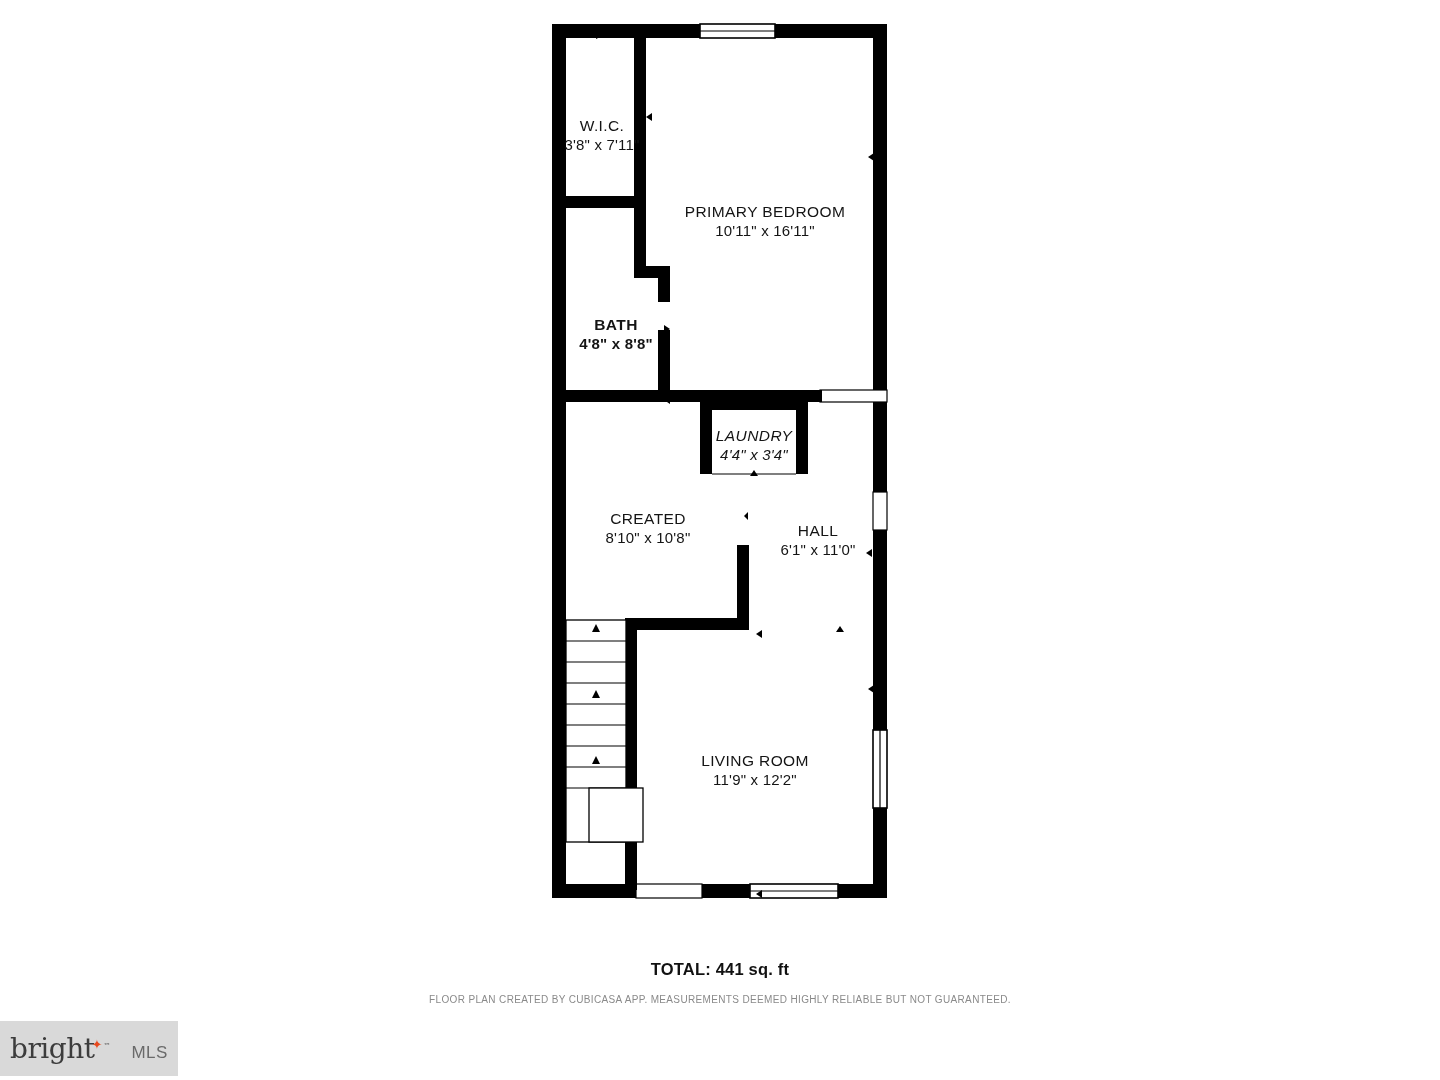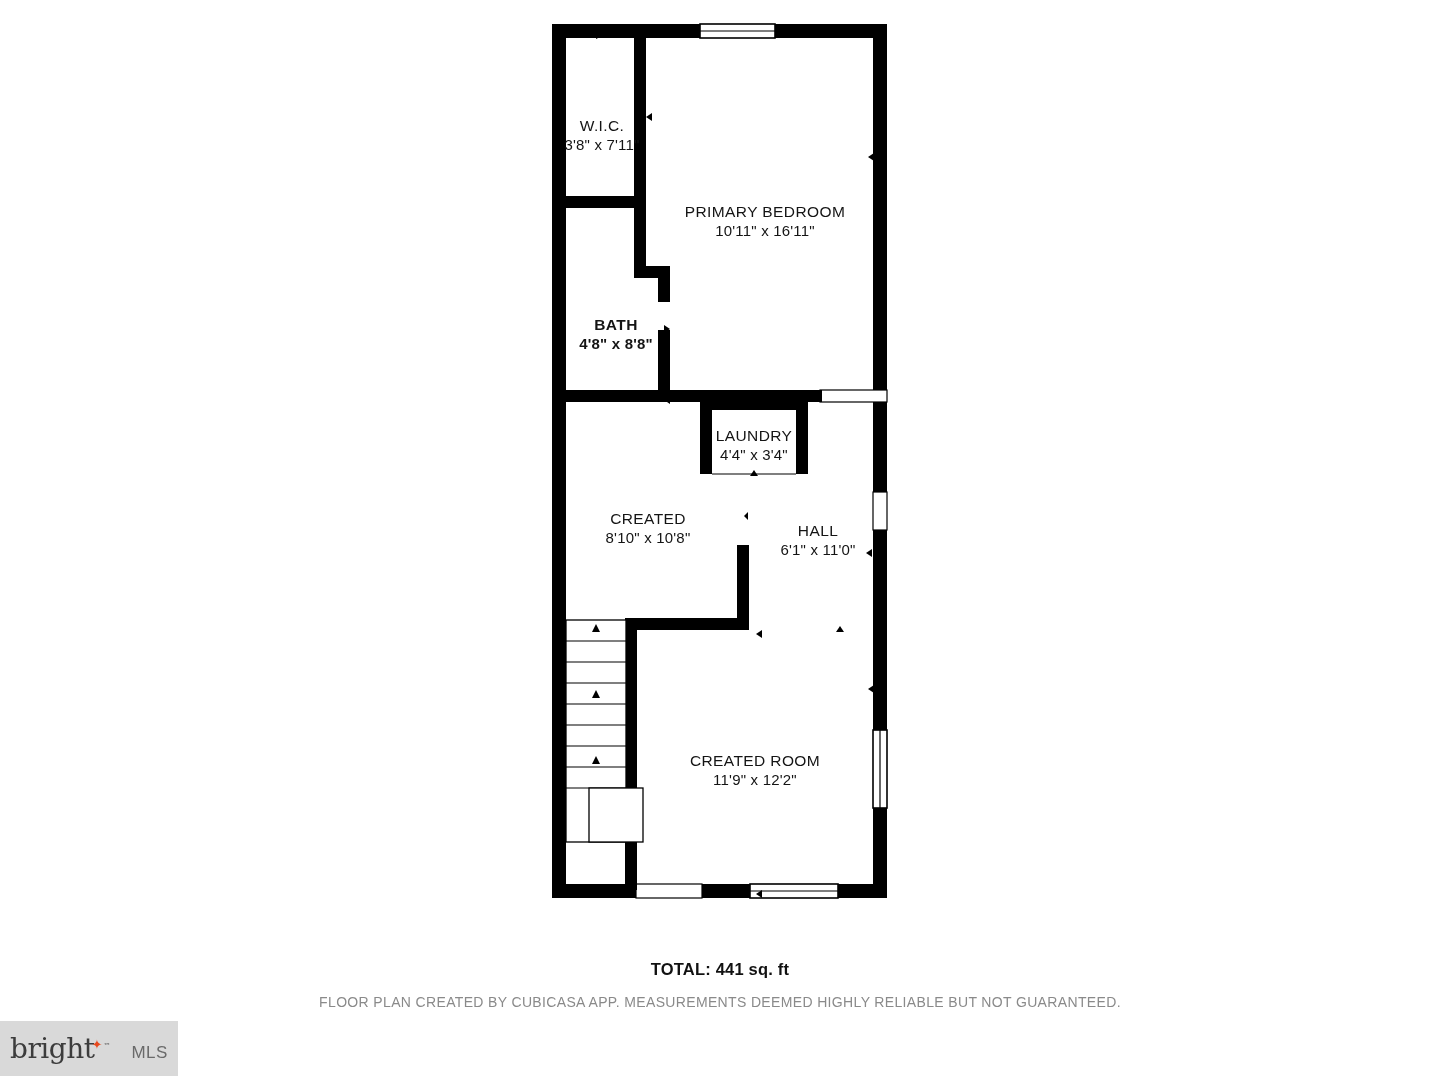--- a/index.html
+++ b/index.html
@@ -60,21 +60,21 @@
   }
   .footer .line2,
   .footer .line3 {
     font-size: 15.5px;
     color: #111;
     margin: 0 0 3px 0;
     letter-spacing: 0.1px;
   }
   .footer .disclaimer {
     margin-top: 15px;
-    font-size: 14px;
+    font-size: 10px;
     color: #8a8a8a;
     letter-spacing: 0.35px;
   }
 
   
   .logo {
     position: absolute;
     left: 0;
     top: 1021px;
     width: 178px;
@@ -229,37 +229,37 @@
 <div class="room-label" style="left:615px; top:203px; width:300px;">
   <span class="name">PRIMARY BEDROOM</span>
   <span class="dims">10'11" x 16'11"</span>
 </div>
 
 <div class="room-label" style="left:516px; top:316px; width:200px;font-weight:bold;">
   <span class="name">BATH</span>
   <span class="dims">4'8" x 8'8"</span>
 </div>
 
-<div class="room-label" style="left:654px; top:427px; width:200px;">
+<div class="room-label" style="left:654px; top:427px; width:200px;font-style:italic;">
   <span class="name">LAUNDRY</span>
   <span class="dims">4'4" x 3'4"</span>
 </div>
 
 <div class="room-label" style="left:548px; top:510px; width:200px;">
   <span class="name">CREATED</span>
   <span class="dims">8'10" x 10'8"</span>
 </div>
 
 <div class="room-label" style="left:718px; top:522px; width:200px;">
   <span class="name">HALL</span>
   <span class="dims">6'1" x 11'0"</span>
 </div>
 
 <div class="room-label" style="left:655px; top:752px; width:200px;">
-  <span class="name">CREATED ROOM</span>
+  <span class="name">LIVING ROOM</span>
   <span class="dims">11'9" x 12'2"</span>
 </div>
 
 <div class="footer">
   <div class="total">TOTAL: 441 sq. ft</div>
   <div class="disclaimer">FLOOR PLAN CREATED BY CUBICASA APP. MEASUREMENTS DEEMED HIGHLY RELIABLE BUT NOT GUARANTEED.</div>
 </div>
 
 <div class="logo">
   <div class="logo-inner">

